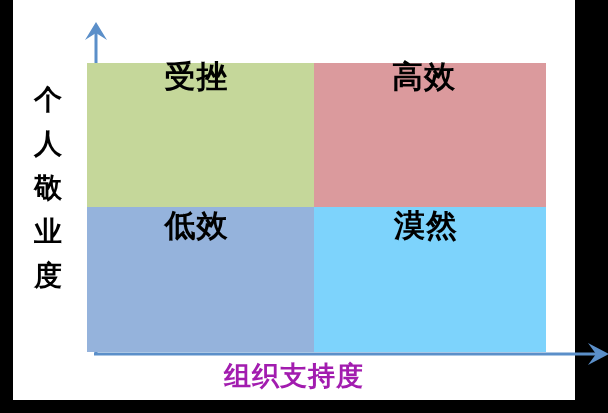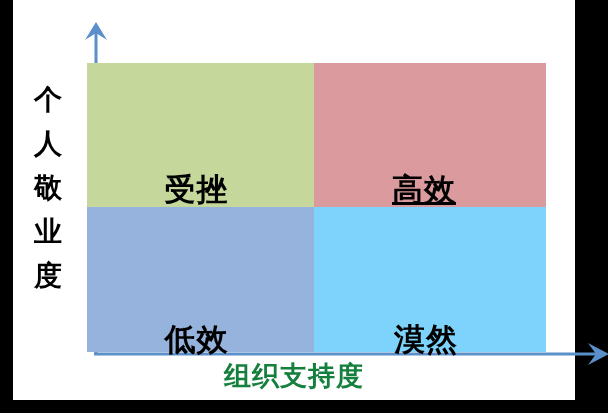--- a/index.html
+++ b/index.html
@@ -53,36 +53,36 @@
     left: 74px;   
     top: 63px;
     width: 459px; 
     height: 289px;
     display: grid;
     grid-template-columns: 227px 232px;
     grid-template-rows: 144px 145px;
   }
   .quad {
     display: flex;
-    align-items: flex-end;
+    align-items: flex-start;
     justify-content: center;
     box-sizing: border-box;
   }
   .quad-label {
     font-family: "DejaVu Sans", "Liberation Sans", sans-serif;
     font-weight: bold;
     font-size: 31px;
     letter-spacing: 1px;
     color: #000000;
     line-height: 1;
     white-space: nowrap;
   }
   .quad-tl .quad-label { transform: translate(-4px, -2px); }
-  .quad-tr .quad-label { transform: translate(-6px, -2px); text-decoration: underline; }
-  .quad-bl .quad-label { transform: translate(-4px, 3px); margin-top: 48px; }
+  .quad-tr .quad-label { transform: translate(-6px, -2px); }
+  .quad-bl .quad-label { transform: translate(-4px, 3px); }
   .quad-br .quad-label { transform: translate(-4px, 3px); }
 
   
   #y-axis-title {
     position: absolute;
     left: 12px;
     top: 86px;
     width: 46px;
     display: flex;
     flex-direction: column;
@@ -101,21 +101,21 @@
   #x-axis-title {
     position: absolute;
     left: 0px;
     top: 362px;
     width: 562px;
     text-align: center;
     font-family: "DejaVu Sans", "Liberation Sans", sans-serif;
     font-weight: bold;
     font-size: 27px;
     line-height: 1;
-    color: #15803d;
+    color: #a21caf;
     letter-spacing: 1px;
   }
 </style>
 </head>
 <body>
 
 <div id="stage">
   <div id="canvas">
 
     <div id="y-axis">

